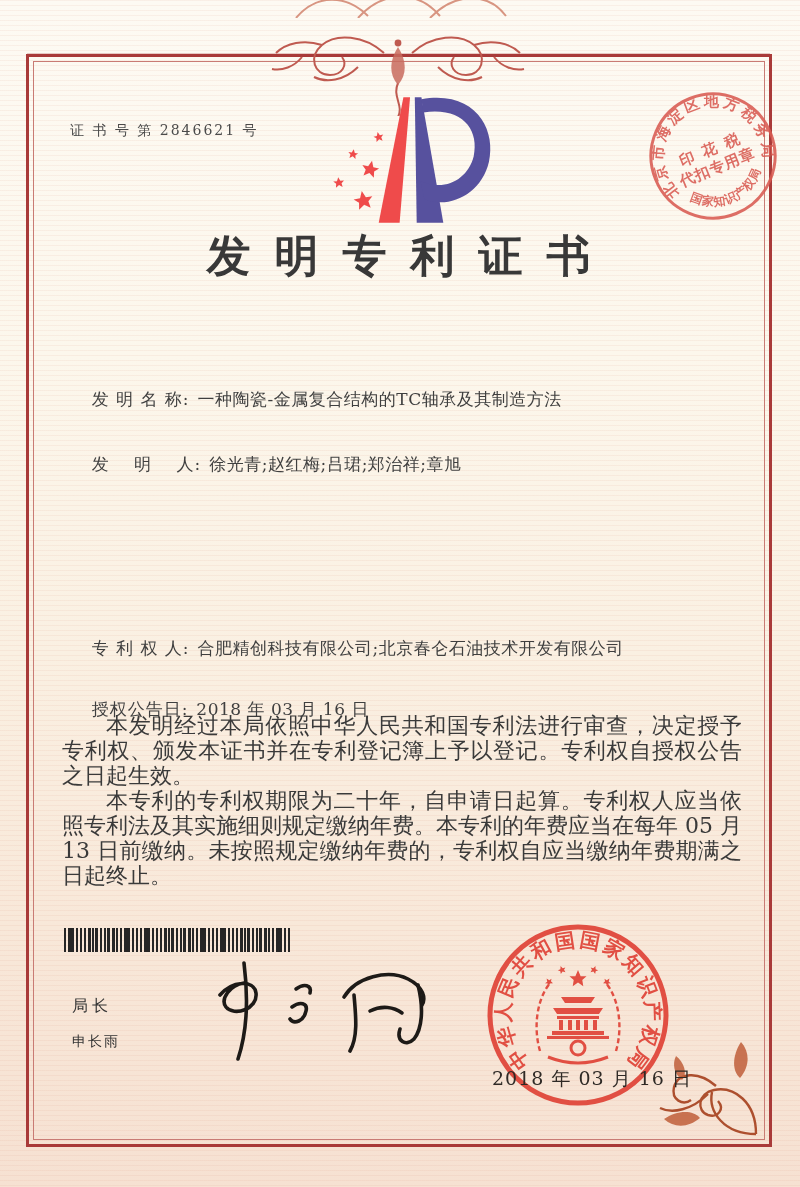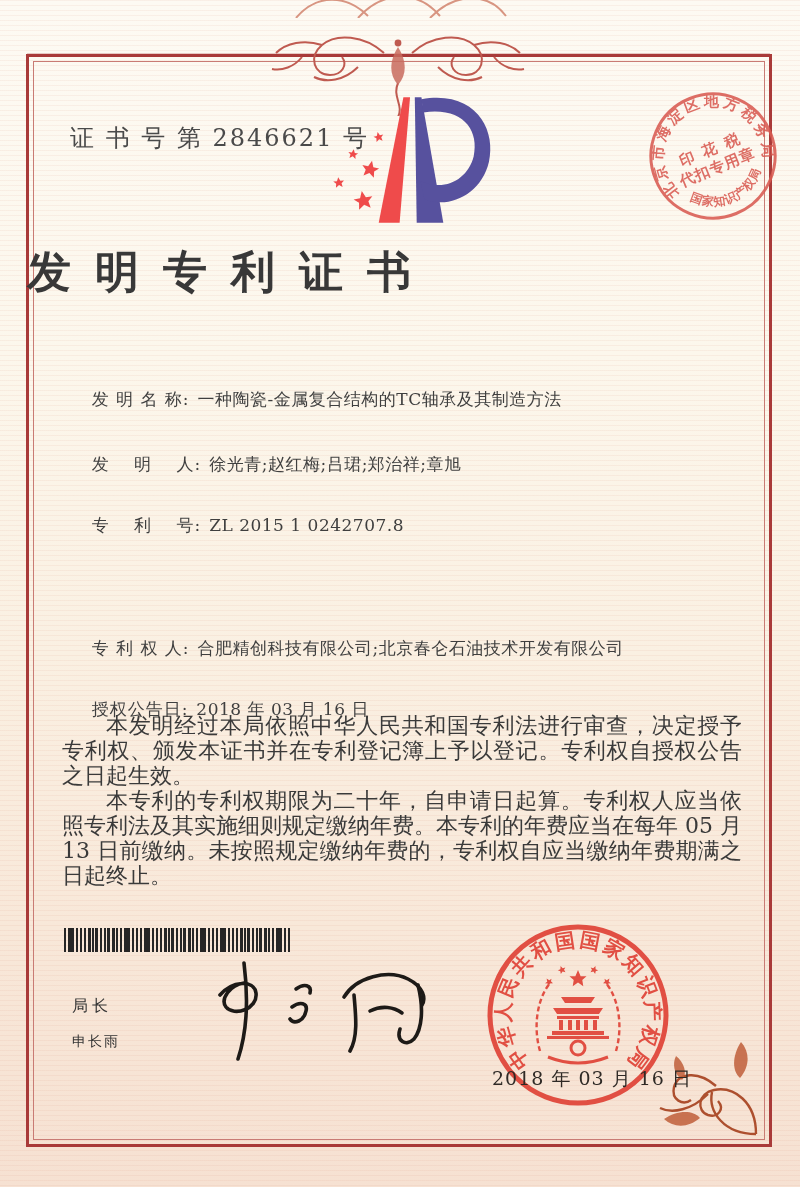--- a/index.html
+++ b/index.html
@@ -13,24 +13,24 @@
     background:linear-gradient(180deg,#fdfaf3 0%,#fcf7ec 30%,#faf0e2 55%,#f8e8d9 78%,#f6e1d2 100%);
     color:#3b3b3b;
   }
   .paper::before{
     content:"";position:absolute;inset:0;pointer-events:none;
     background:repeating-linear-gradient(180deg,rgba(219,142,120,0.10) 0 1px,rgba(0,0,0,0) 1px 5px);
   }
   .frame-outer{position:absolute;left:26px;top:54px;right:28px;bottom:40px;border:3px solid #a93a39;}
   .frame-inner{position:absolute;left:33px;top:61px;right:35px;bottom:47px;border:1px solid #c97b74;}
   .abs{position:absolute;}
-  .cert-no{left:70px;top:122px;font-size:24px;letter-spacing:2px;color:#4a4a4a;text-align:right;}
+  .cert-no{left:70px;top:122px;font-size:14px;letter-spacing:2px;color:#4a4a4a;text-align:right;}
   .title{
-    left:27px;top:243px;width:743px;text-align:left;
-    font-size:44px;font-weight:bold;letter-spacing:24px;box-sizing:border-box;
+    left:27px;top:227px;width:743px;text-align:center;
+    font-size:44px;font-weight:bold;letter-spacing:24px;padding-left:24px;box-sizing:border-box;
     color:#383838;
   }
   .field{left:70px;font-size:17px;color:#3f3f3f;white-space:pre;}
   .field .lbl{letter-spacing:1px;}
   .field .val{margin-left:8px;letter-spacing:0.5px;}
   .paras{left:62px;top:713px;width:680px;font-size:22px;line-height:25px;text-align:justify;color:#3a3a3a;}
   .paras p{margin:0;text-indent:2em;}
   .barcode{
     left:64px;top:928px;width:228px;height:24px;
     background-image:
@@ -118,23 +118,20 @@
     </g>
   </svg>
 
   <div class="abs title">发明专利证书</div>
 
   <div class="abs field" style="top:433px">
     <span class="lbl">发　 明　 人:</span><span class="val">徐光青;赵红梅;吕珺;郑治祥;章旭</span>
   </div>
   <div class="abs field" style="top:368px">
     <span class="lbl">发 明 名 称:</span><span class="val">一种陶瓷-金属复合结构的TC轴承及其制造方法</span>
-  </div>
-  <div class="abs field" style="top:494px">
-    <span class="lbl">专　 利　 号:</span><span class="val">ZL 2015 1 0242707.8</span>
   </div>
   <div class="abs field" style="top:617px">
     <span class="lbl">专 利 权 人:</span><span class="val">合肥精创科技有限公司;北京春仑石油技术开发有限公司</span>
   </div>
   <div class="abs field" style="top:678px">
     <span class="lbl">授权公告日:</span><span class="val">2018 年 03 月 16 日</span>
   </div>
 
   <div class="abs paras">
     <p>本发明经过本局依照中华人民共和国专利法进行审查，决定授予专利权、颁发本证书并在专利登记簿上予以登记。专利权自授权公告之日起生效。</p>

